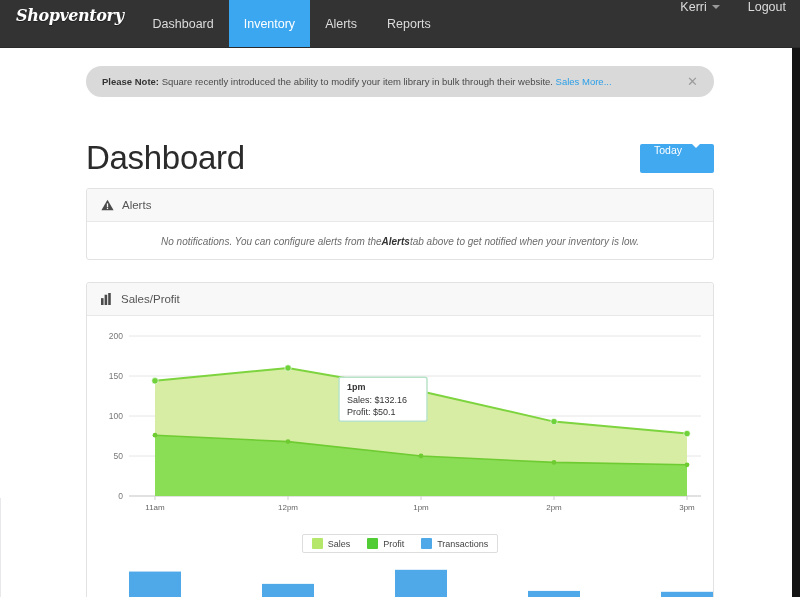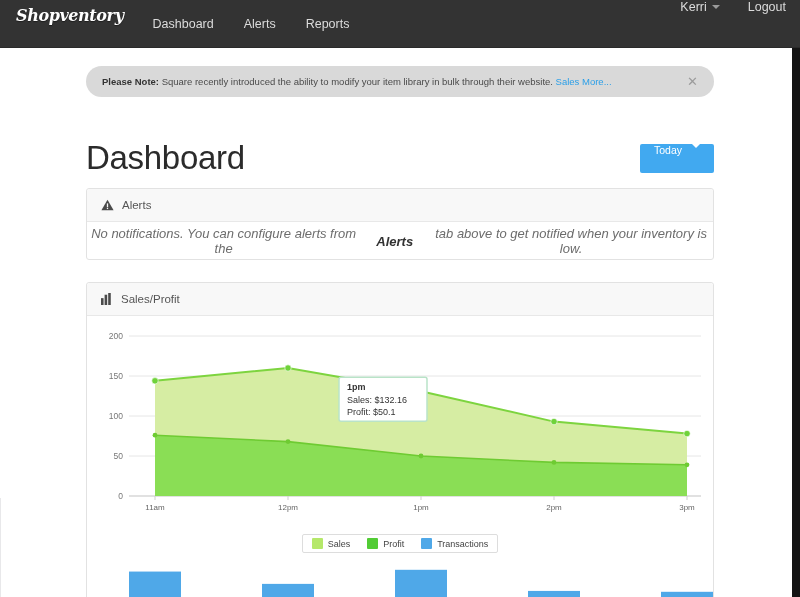--- a/index.html
+++ b/index.html
@@ -98,21 +98,21 @@
     height: 33px; background: #f8f8f8; border-bottom: 1px solid #e8e8e8;
     display: flex; align-items: center; padding: 0 14px; gap: 8px;
     border-radius: 3px 3px 0 0;
   }
   .panel-title { font-size: 11.5px; color: #555555; }
   .panel-body { padding: 0; }
 
   .alerts-panel { top: 188px; height: 72px; }
   .alerts-msg {
     height: 38px; display: flex; align-items: center; justify-content: center;
-    font-size: 13px; font-style: italic; color: #6c6c6c; text-align: center; gap: 16px;
+    font-size: 10px; font-style: italic; color: #6c6c6c; text-align: center;
   }
   .alerts-msg b { font-weight: bold; font-style: italic; color: #333; }
 
   .sales-panel { top: 282px; height: 330px; overflow: hidden; }
 
   .warn-icon { width: 13px; height: 12px; display:block; }
   .bar-icon { width: 12px; height: 12px; display:block; }
 
   
   .chart-wrap { position: relative; width: 626px; height: 296px; background:#fff; }
@@ -133,20 +133,21 @@
 </style>
 </head>
 <body>
 
 <div id="screen">
 
   <div class="navbar">
     <div class="logo">Shopventory</div>
     <div class="nav-links">
       <a class="nav-link">Dashboard</a>
+      <a class="nav-link active">Inventory</a>
       <a class="nav-link">Alerts</a>
       <a class="nav-link">Reports</a>
     </div>
     <div class="nav-right">
       <a class="nav-link">
         <span>Kerri</span>
         <span class="caret-down"></span>
       </a>
       <a class="nav-link">Logout</a>
     </div>

